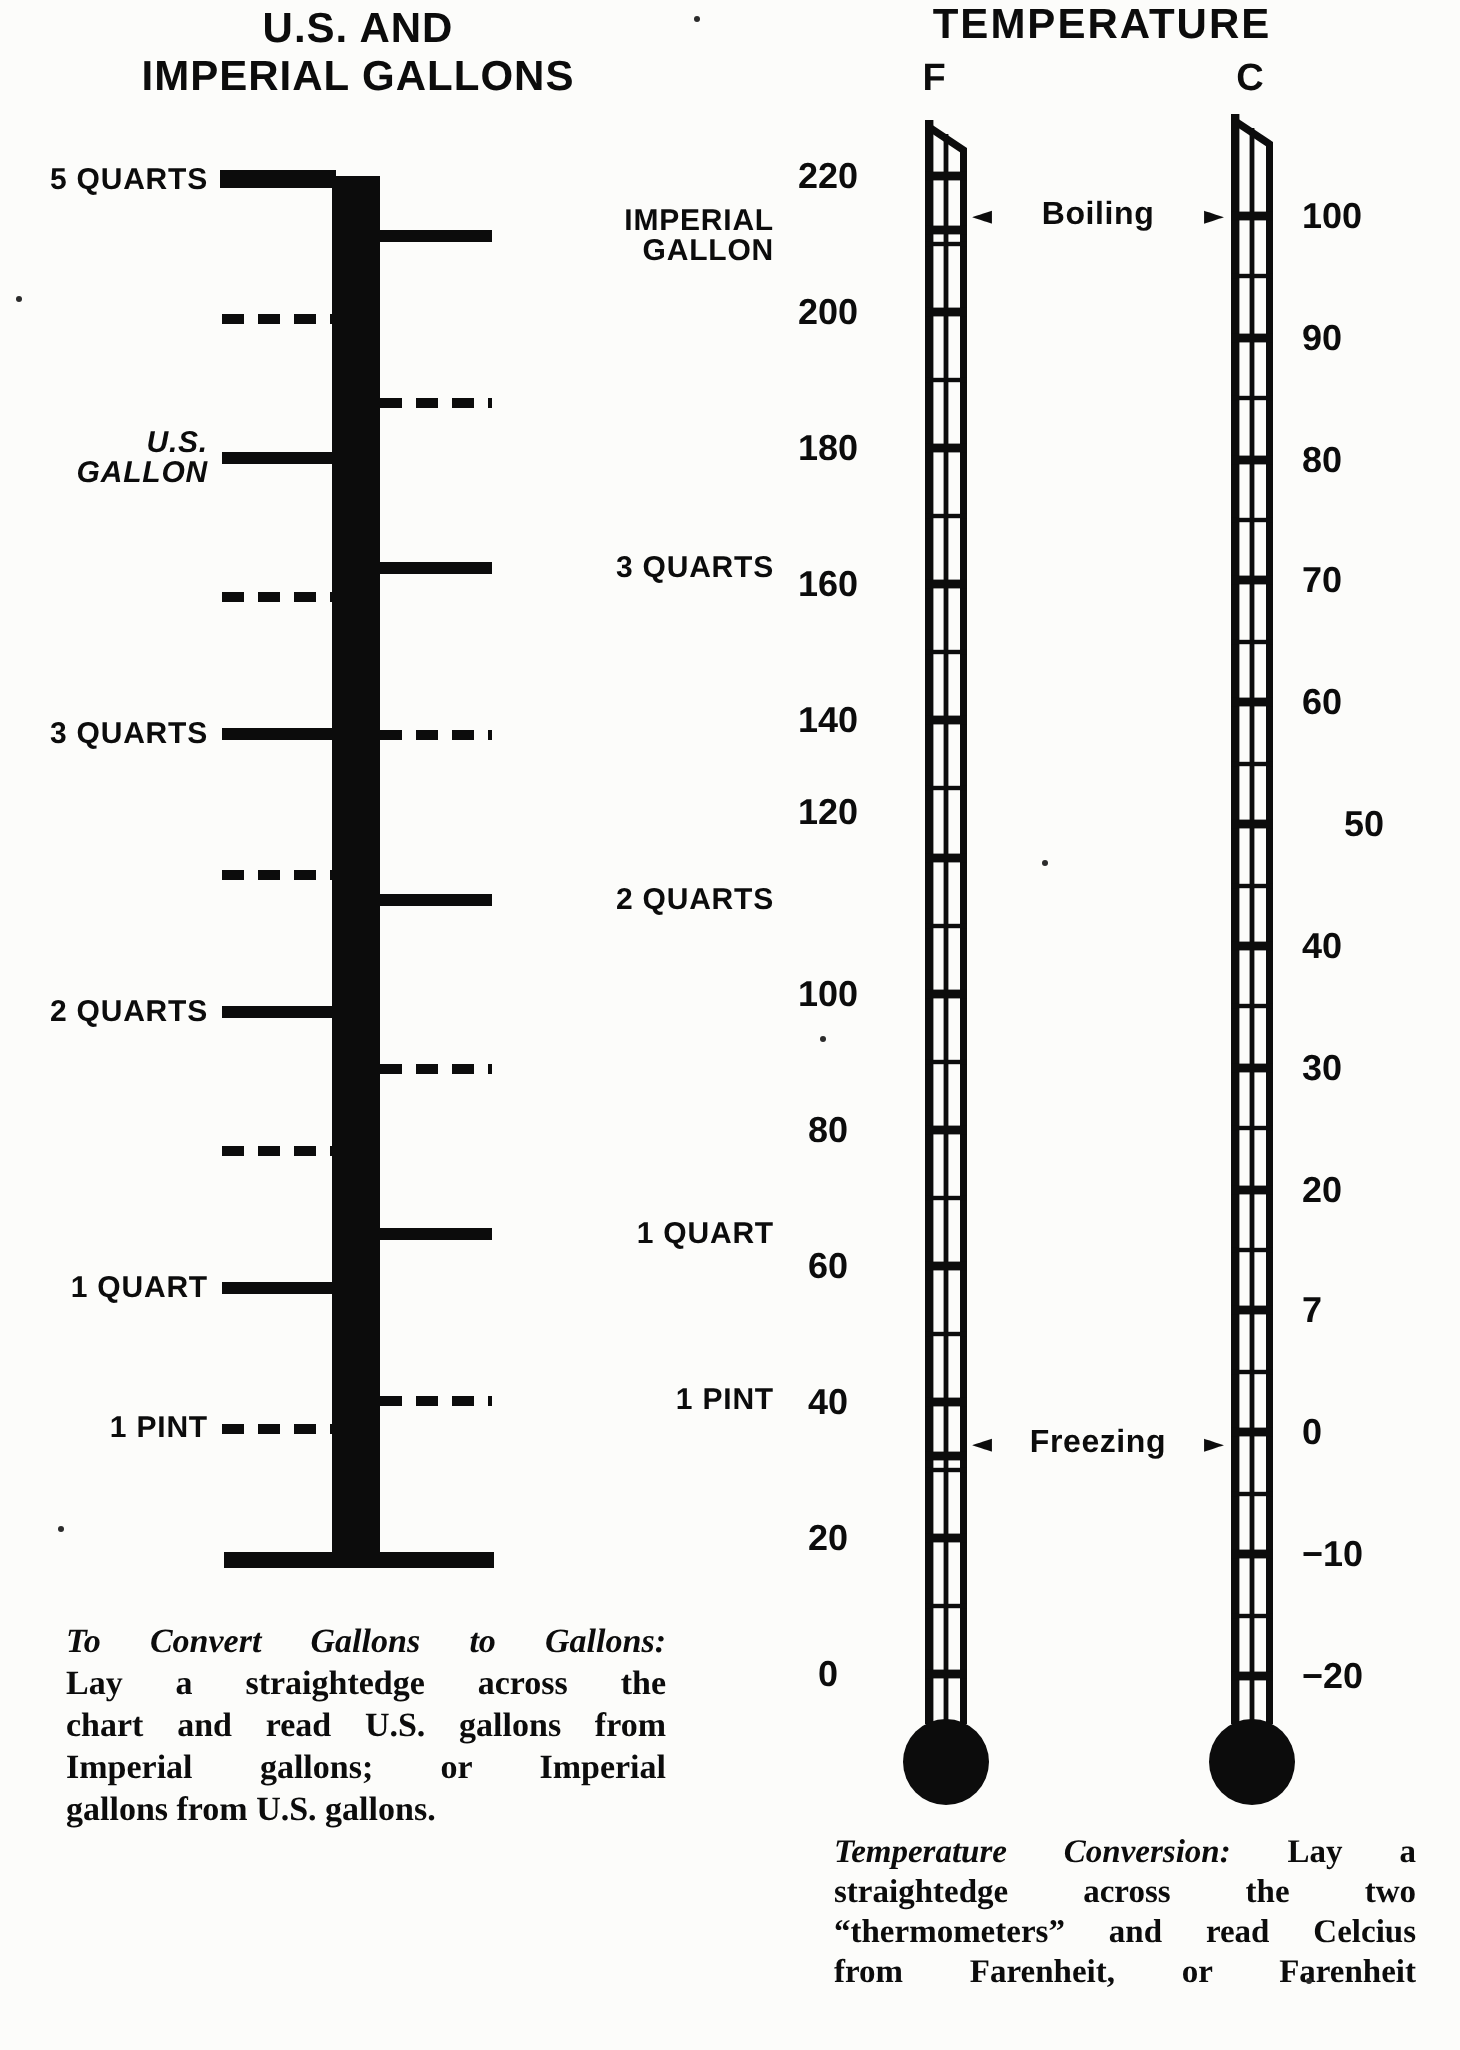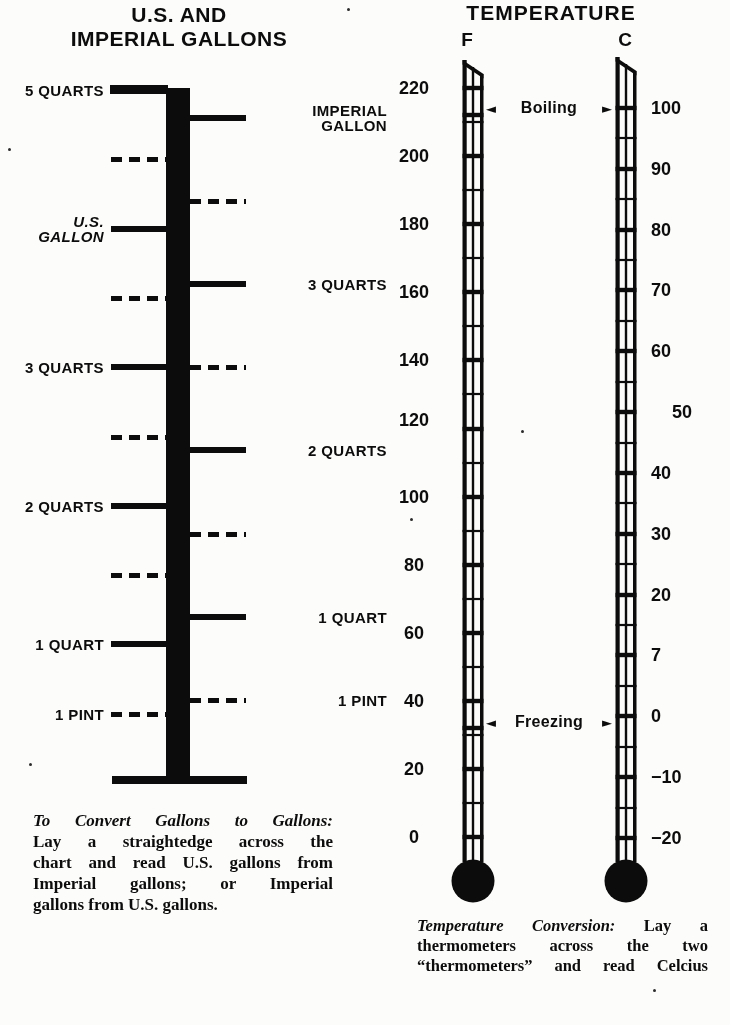--- a/index.html
+++ b/index.html
@@ -190,21 +190,21 @@
         <rect x="615.5" y="806.9" width="21" height="2.2"></rect>
       </g>
   </svg>
 
   <div id="temp-labels">
       <div class="tlabel f" style="top: 88px;">220</div>
       <div class="tlabel f" style="top: 156px;">200</div>
       <div class="tlabel f" style="top: 224px;">180</div>
       <div class="tlabel f" style="top: 292px;">160</div>
       <div class="tlabel f" style="top: 360px;">140</div>
-      <div class="tlabel f" style="top: 420px;">120</div>
+      <div class="tlabel f" style="top: 406px;">120</div>
       <div class="tlabel f" style="top: 497px;">100</div>
       <div class="tlabel f" style="top: 565px;">80</div>
       <div class="tlabel f" style="top: 633px;">60</div>
       <div class="tlabel f" style="top: 701px;">40</div>
       <div class="tlabel f" style="top: 769px;">20</div>
       <div class="tlabel f" style="top: 837px;">0</div>
       <div class="tlabel c" style="top: 108px;">100</div>
       <div class="tlabel c" style="top: 169px;">90</div>
       <div class="tlabel c" style="top: 230px;">80</div>
       <div class="tlabel c" style="top: 290px;">70</div>
@@ -232,22 +232,23 @@
 
   <div class="caption" id="gallons-caption">
       <div class="cap-line"><span class="it">To Convert Gallons to Gallons:</span></div>
       <div class="cap-line"><span>Lay a straightedge across the</span></div>
       <div class="cap-line"><span>chart and read U.S. gallons from</span></div>
       <div class="cap-line"><span>Imperial gallons; or Imperial</span></div>
       <div class="cap-line cap-last"><span>gallons from U.S. gallons.</span></div>
     </div>
   <div class="caption" id="temp-caption">
       <div class="cap-line"><span class="it">Temperature Conversion:</span><span> Lay a</span></div>
-      <div class="cap-line"><span>thermometers across the two</span></div>
+      <div class="cap-line"><span>straightedge across the two</span></div>
       <div class="cap-line"><span>“thermometers” and read Celcius</span></div>
+      <div class="cap-line"><span>from Farenheit, or Farenheit</span></div>
     </div>
 
   <div class="speck" style="left:347px; top:8px;  width:3px; height:3px;"></div>
   <div class="speck" style="left:521px; top:430px; width:3px; height:3px;"></div>
   <div class="speck" style="left:29px;  top:763px; width:3px; height:3px;"></div>
   <div class="speck" style="left:410px; top:518px; width:3px; height:3px;"></div>
   <div class="speck" style="left:8px;   top:148px; width:3px; height:3px;"></div>
   <div class="speck" style="left:653px; top:989px; width:3px; height:3px;"></div>
 </div>
 

